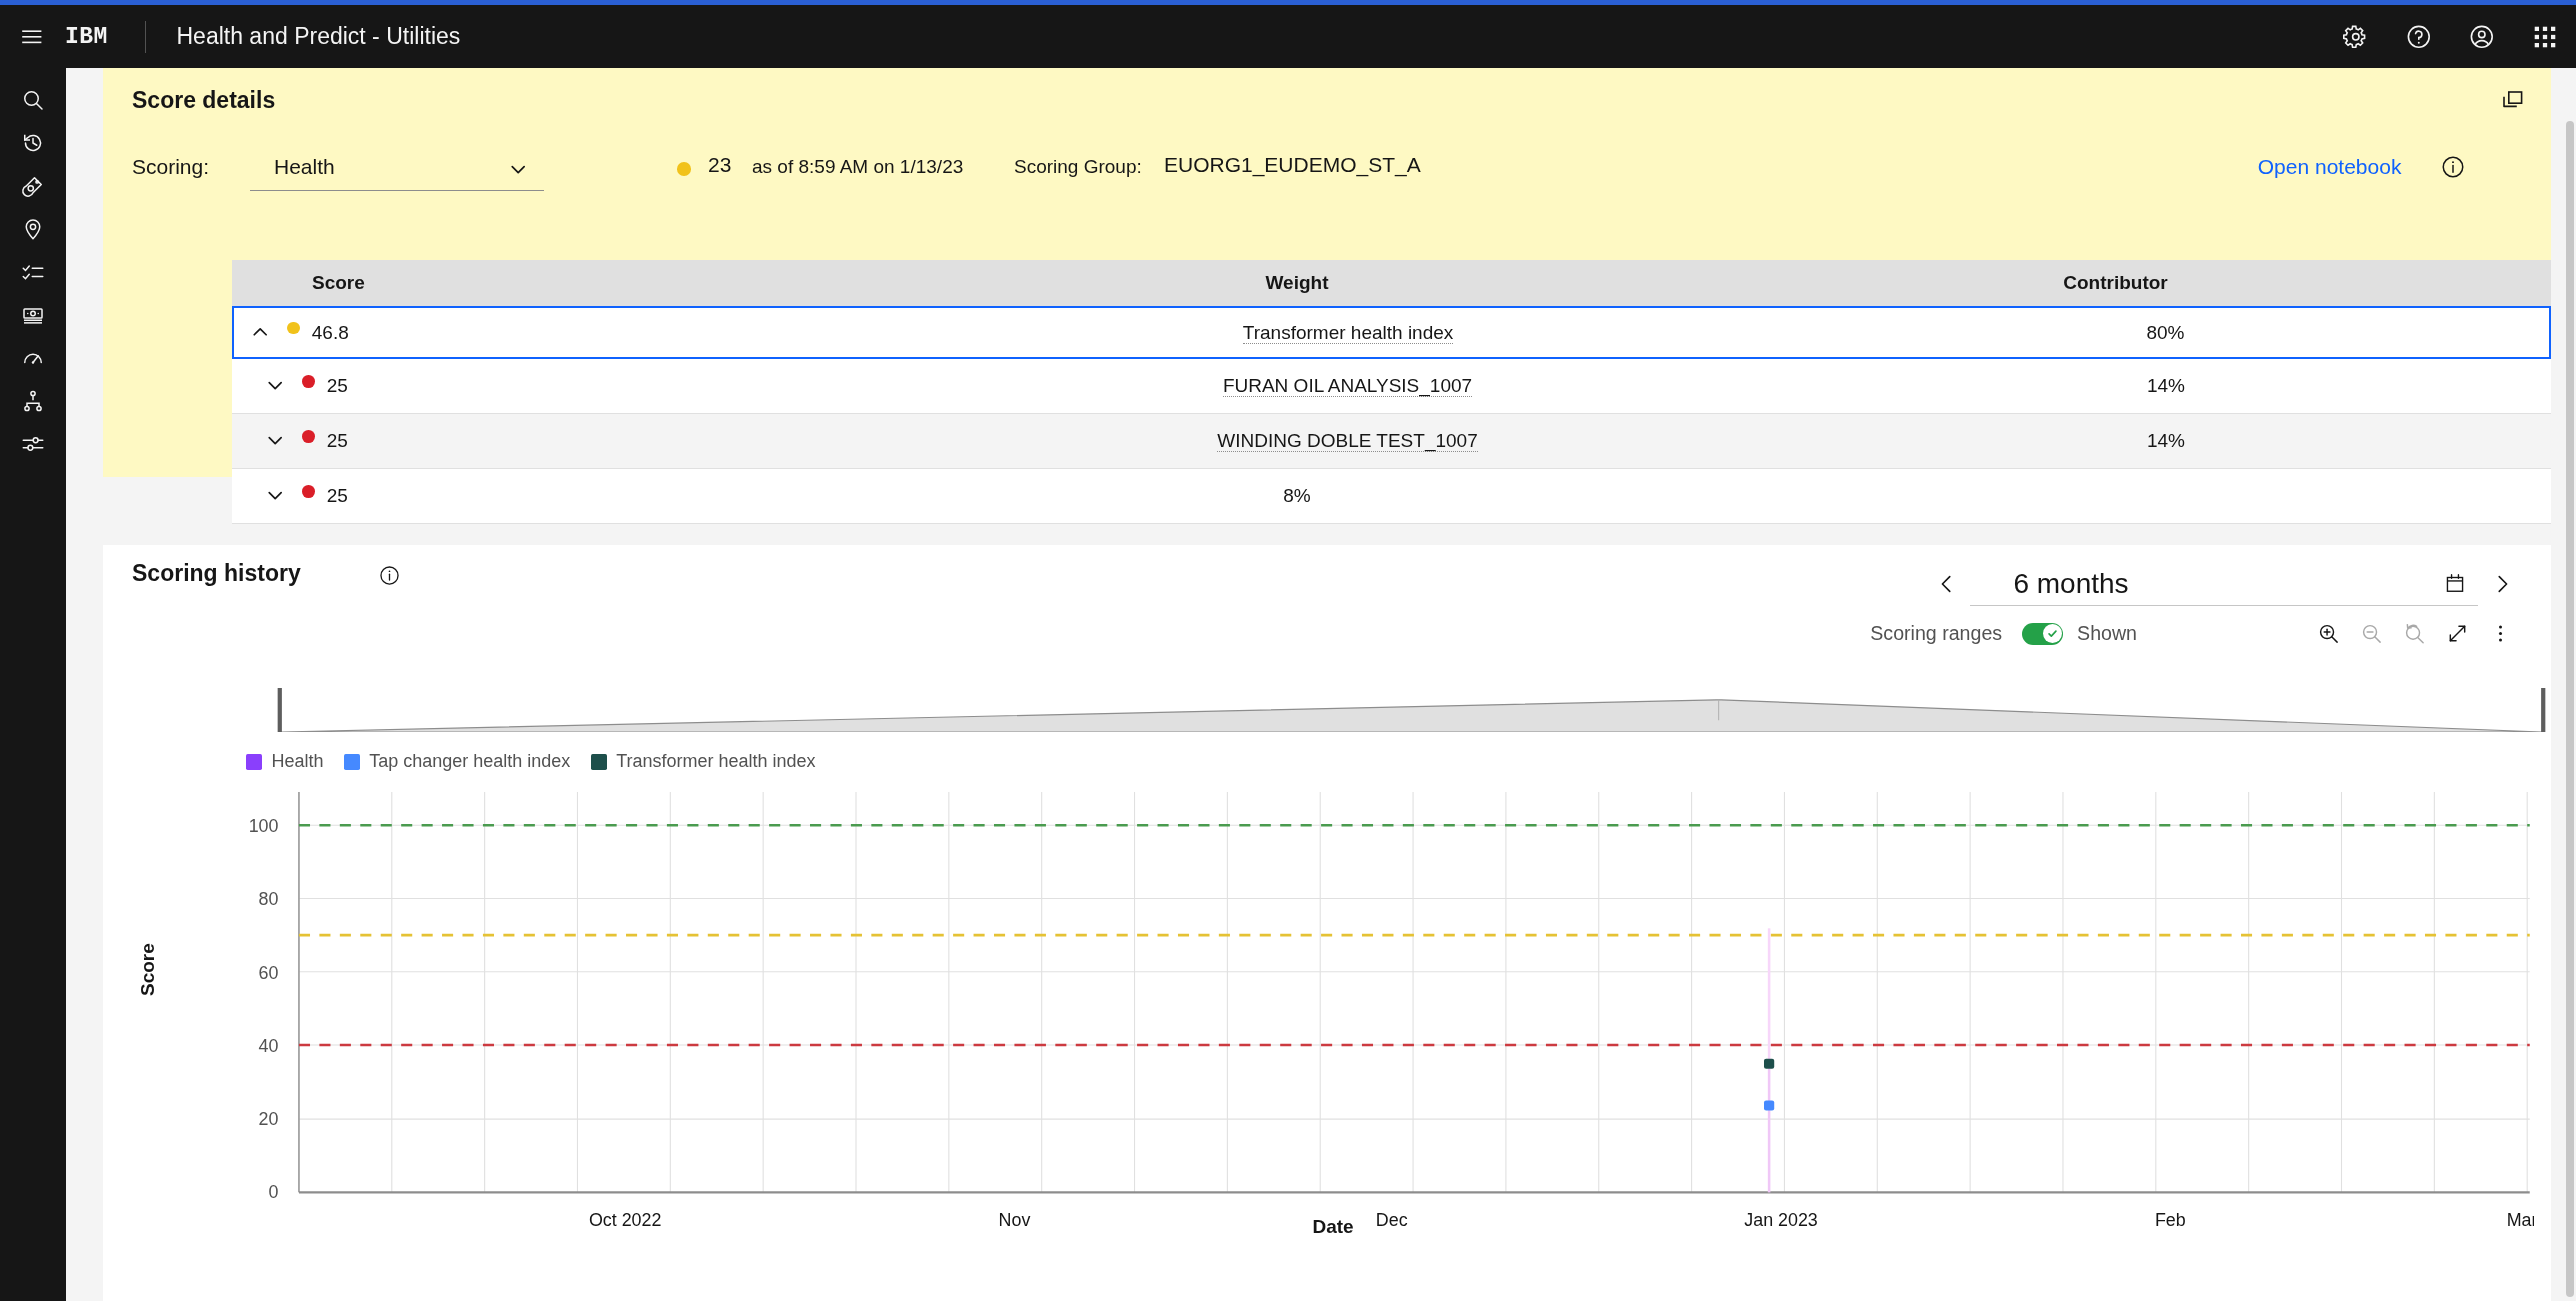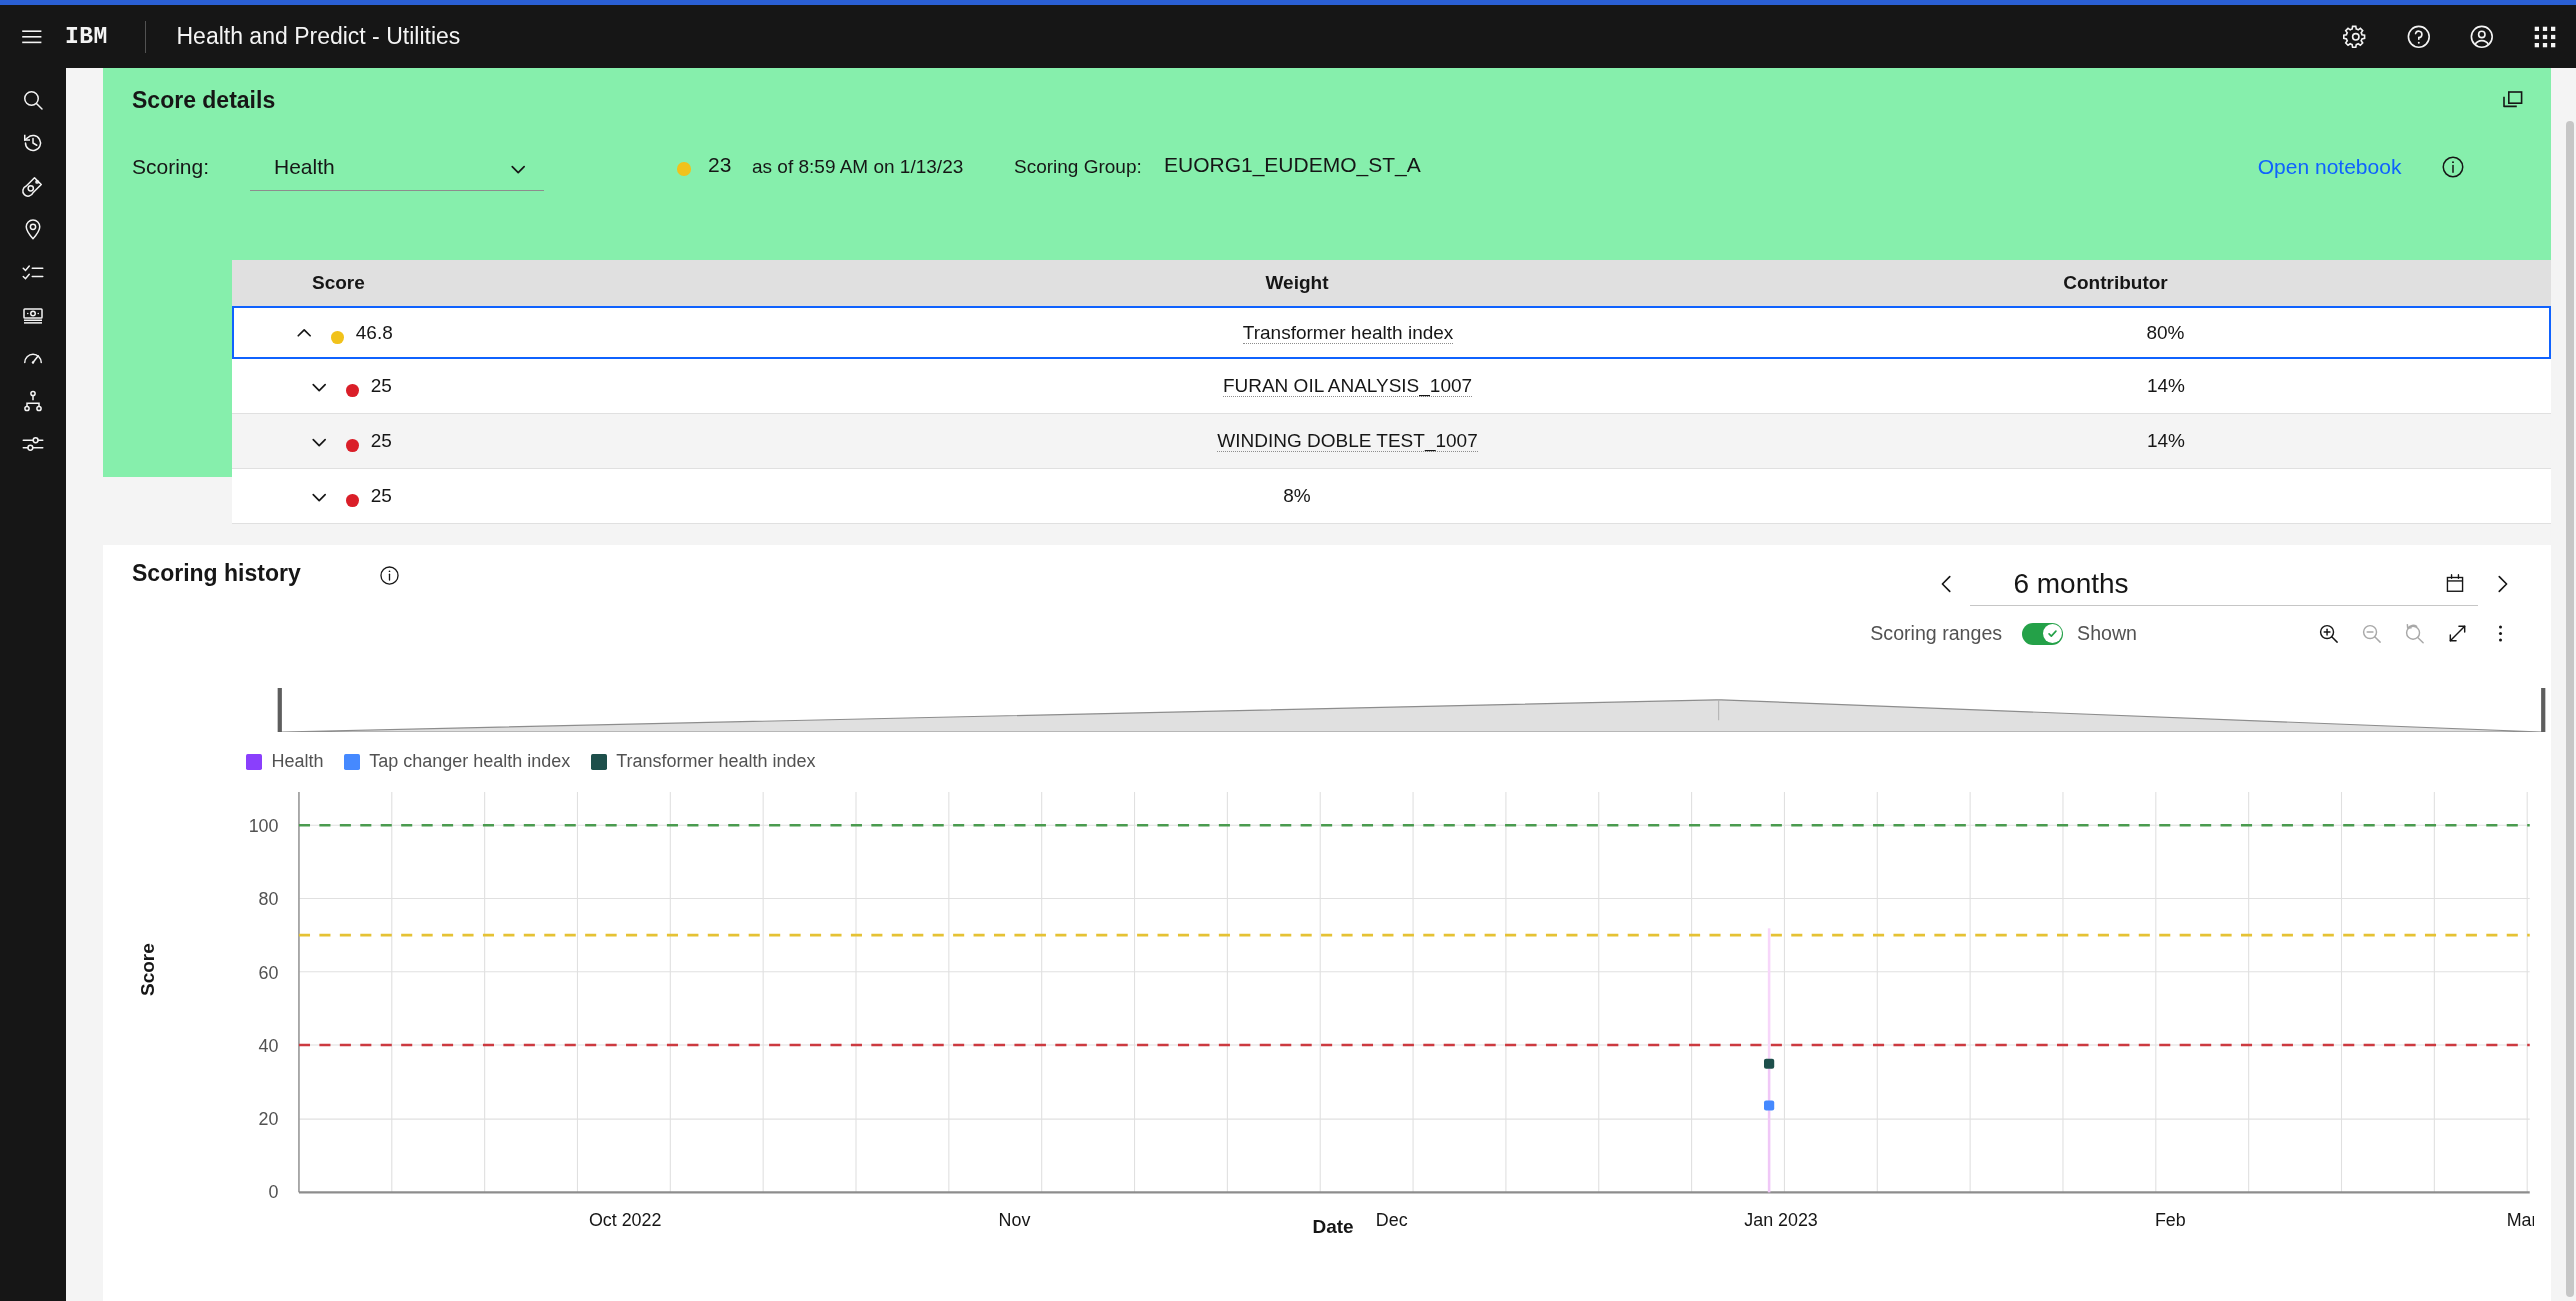--- a/index.html
+++ b/index.html
@@ -35,21 +35,21 @@
   .rail-item { width:66px; height:43px; display:flex; align-items:center; justify-content:center; cursor:pointer; }
 
   
   #main { position:absolute; top:68px; left:66px; width:2510px; height:1233px; background:#f4f4f4; }
   #gutter-left { position:absolute; top:0; left:0; width:37px; height:1233px; background:#f4f4f4; }
   #scrollbar-track { position:absolute; top:0; right:0; width:12px; height:1233px; background:#f4f4f4; }
   #scrollbar-thumb { position:absolute; top:53px; right:1.7px; width:8.5px; height:1176px; background:#c6c6c6; border-radius:4.3px; }
 
   
   #score-card {
-    position:absolute; top:0; left:37px; width:2448px; height:409px; background:#86efac;
+    position:absolute; top:0; left:37px; width:2448px; height:409px; background:#fef9c3;
   }
   #score-title { position:absolute; top:19px; left:29px; font-size:23px; font-weight:600; color:#161616; }
   #copy-icon-btn { position:absolute; top:20.4px; right:25.6px; cursor:pointer; }
 
   #scoring-row { position:absolute; top:75px; left:29px; right:25.6px; height:53px; }
   #scoring-label { position:absolute; left:0; top:12px; font-size:21px; color:#161616; }
   #scoring-select {
     position:absolute; left:118px; top:0; width:294px; height:48px;
     border-bottom:0.9px solid #8d8d8d; display:flex; align-items:center; cursor:pointer;
   }
@@ -70,21 +70,21 @@
   .col-score { width:681px; padding-left:80px; }
   .col-contrib { width:869px; text-align:center; }
   .col-weight { width:768px; text-align:center; }
 
   .tbl-row { display:flex; height:55px; align-items:center; background:#fff; border-bottom:0.9px solid #e0e0e0; position:relative; }
   .tbl-row.alt { background:#f4f4f4; }
   .tbl-row.selected {
     height:53px; border-top:2.6px solid #0f62fe; border-bottom:2.6px solid #0f62fe;
     border-left:2.6px solid #0f62fe; border-right:2.6px solid #0f62fe; background:#fff;
   }
-  .row-score-cell { width:681px; display:flex; align-items:flex-end;padding-left:44px; }
+  .row-score-cell { width:681px; display:flex; align-items:flex-start; }
   .chev-btn { width:53px; display:flex; align-items:center; justify-content:center; cursor:pointer; }
   .status-dot { width:12.8px; height:12.8px; border-radius:50%; margin-right:12px; }
   .row-score-val { font-size:19px; color:#161616; }
   .row-contrib-cell { width:869px; text-align:center; }
   .row-contrib-cell span {
     font-size:19px; color:#161616; border-bottom:0.9px dotted #8d8d8d; cursor:pointer;
   }
   .row-weight-cell { width:768px; text-align:center; font-size:19px; color:#161616; }
 
   

